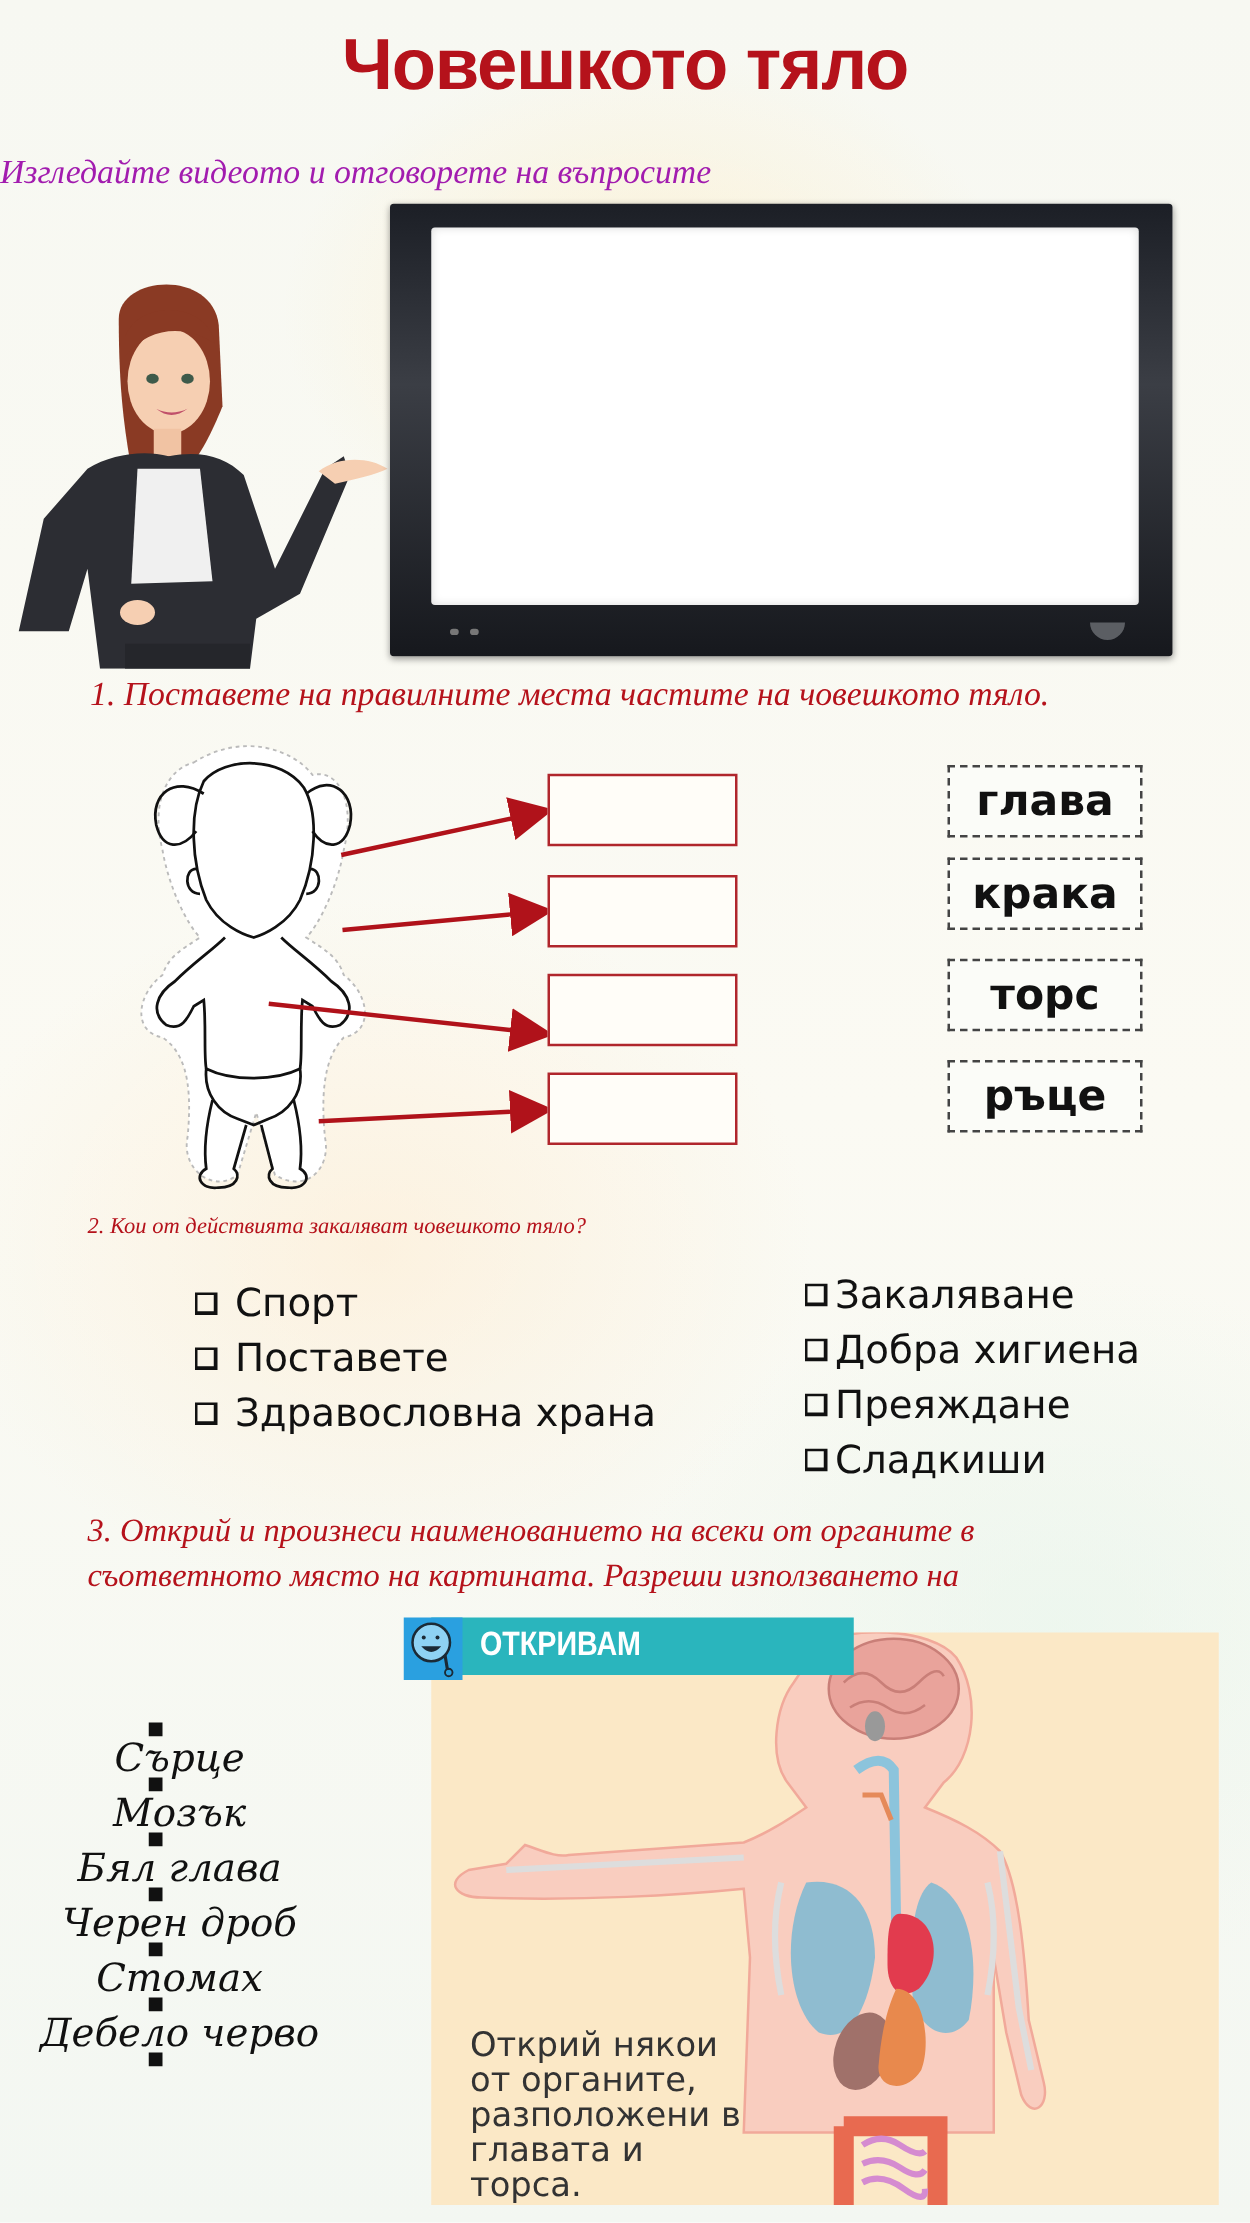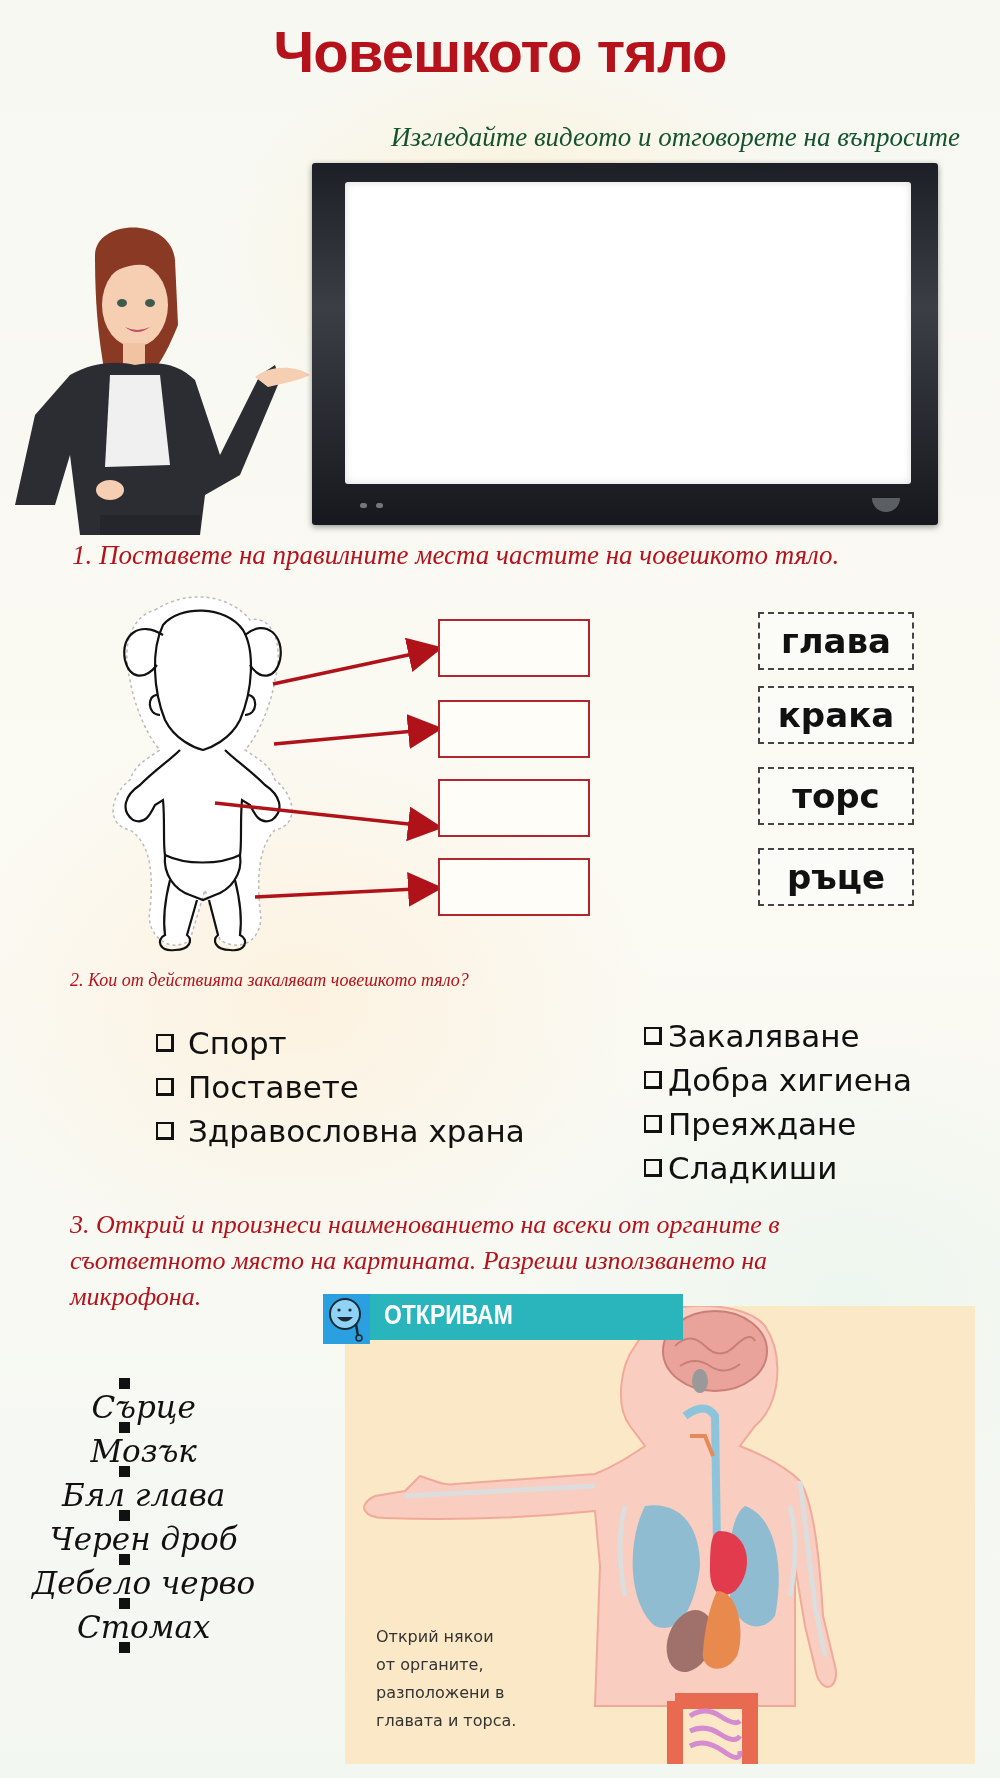--- a/index.html
+++ b/index.html
@@ -6,40 +6,40 @@
   body{width:1000px;height:1778px;position:relative;overflow:hidden;
     background:
       radial-gradient(ellipse 420px 300px at 520px 250px, rgba(255,236,190,0.55), rgba(255,255,255,0) 70%),
       radial-gradient(ellipse 500px 400px at 300px 1000px, rgba(255,232,200,0.45), rgba(255,255,255,0) 70%),
       radial-gradient(ellipse 500px 400px at 850px 1300px, rgba(230,245,235,0.6), rgba(255,255,255,0) 70%),
       linear-gradient(180deg,#f7f8f2 0%,#fbfaf3 50%,#f3f7f2 100%);
     font-family:"Liberation Sans",sans-serif;}
   .abs{position:absolute;}
   .title{left:0;width:1000px;top:18px;text-align:center;color:#b5121b;
     font-family:"Liberation Sans",sans-serif;font-weight:bold;font-size:58px;letter-spacing:-1px;}
-  .subtitle{left:0;width:960px;top:122px;text-align:right;color:#14532d;
+  .subtitle{left:0;width:960px;top:122px;text-align:left;color:#a21caf;
     font-family:"Liberation Serif",serif;font-style:italic;font-size:27px;}
   .red-q{color:#b5121b;font-family:"Liberation Serif",serif;font-style:italic;}
   .tv{left:312px;top:163px;width:626px;height:362px;border-radius:3px;
     background:linear-gradient(180deg,#1c1f26 0%,#3b3e45 40%,#16181d 100%);box-shadow:0 2px 6px rgba(0,0,0,0.4);}
   .tv-screen{left:33px;top:19px;width:566px;height:302px;background:#fff;border-radius:3px;box-shadow:inset 0 0 8px rgba(0,0,0,0.15);}
   .tv-dot{width:7px;height:5px;background:#777;border-radius:3px;top:340px;}
   .tv-led{right:38px;top:335px;width:28px;height:14px;background:#5b5e63;border-radius:0 0 14px 14px;}
   .answer-box{width:152px;height:58px;border:2px solid #b0262c;background:#fffdf8;box-sizing:border-box;}
   .card{width:156px;height:58px;border:2px dashed #444;box-sizing:border-box;background:#fbfcf8;
     display:flex;align-items:center;justify-content:center;font-size:34px;color:#111;font-family:"DejaVu Sans",sans-serif;font-weight:bold;}
   .check{display:flex;align-items:center;font-size:31px;color:#111;font-family:"DejaVu Sans",sans-serif;height:44px;}
   .box{width:18px;height:18px;border:2px solid #111;border-right-width:3px;border-bottom-width:3px;margin-right:14px;box-sizing:border-box;flex:none;}
   .organ{display:flex;align-items:center;height:44px;font-size:31px;color:#111;font-family:"DejaVu Serif",serif;font-style:italic;flex-direction:column;}
   .bullet{width:11px;height:11px;background:#111;margin-right:38px;flex:none;}
   .panel{left:345px;top:1306px;width:630px;height:458px;background:#fbe8c6;}
   .disc-bar{left:345px;top:1294px;width:338px;height:46px;background:#2ab5bd;}
   .disc-ico{left:323px;top:1294px;width:47px;height:50px;background:#2aa0e0;}
   .disc-label{left:384px;top:1300px;color:#fff;font-weight:bold;font-size:27px;font-family:"Liberation Sans",sans-serif;letter-spacing:0px;transform:scaleX(0.85);transform-origin:left;}
-  .panel-text{left:376px;top:1623px;width:220px;font-size:16px;line-height:28px;color:#333;font-family:"DejaVu Sans",sans-serif;}
+  .panel-text{left:376px;top:1623px;width:220px;font-size:27px;line-height:28px;color:#333;font-family:"DejaVu Sans",sans-serif;}
 </style>
 </head>
 <body>
 
 <div class="abs title">Човешкото тяло</div>
 <div class="abs subtitle">Изгледайте видеото и отговорете на въпросите</div>
 
 <svg class="abs" style="left:0;top:215px;" width="320" height="320">
 
   <path d="M95 40 C95 5,170 0,175 45 L178 110 C170 130,160 150,150 160 L105 160 C100 130,95 100,95 40 Z" fill="#8a3a24"></path>
@@ -150,21 +150,20 @@
     </div>
   <div class="check">
       <span class="box" style="margin-right:6px;"></span>
       <span>Сладкиши</span>
     </div>
 </div>
 
 <div class="abs red-q" style="left:70px;top:1207px;font-size:26px;line-height:36px;">
   <div>3. Открий и произнеси наименованието на всеки от органите  в</div>
   <div>съответното място на картината. Разреши използването на</div>
-  <div>микрофона.</div>
 </div>
 
 <div class="abs" style="left:32px;top:1378px;">
   <div class="organ">
       <span class="bullet"></span>
       <span>Сърце</span>
     </div>
   <div class="organ">
       <span class="bullet"></span>
       <span>Мозък</span>
@@ -172,25 +171,25 @@
   <div class="organ">
       <span class="bullet"></span>
       <span>Бял глава</span>
     </div>
   <div class="organ">
       <span class="bullet"></span>
       <span>Черен дроб</span>
     </div>
   <div class="organ">
       <span class="bullet"></span>
+      <span>Стомах</span>
+    </div>
+  <div class="organ">
+      <span class="bullet"></span>
       <span>Дебело черво</span>
-    </div>
-  <div class="organ">
-      <span class="bullet"></span>
-      <span>Стомах</span>
     </div>
   <div class="organ">
       <span class="bullet"></span>
     </div>
 </div>
 
 <div class="abs panel"></div>
 <svg class="abs" style="left:345px;top:1306px;" width="630" height="458">
 
   <g fill="#f9cdbf" stroke="#f1a99a" stroke-width="2">

